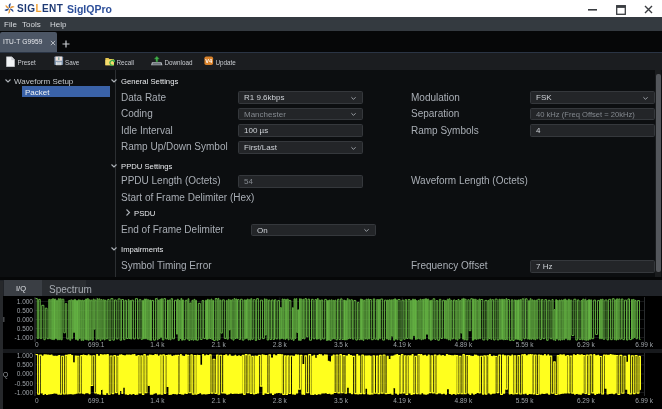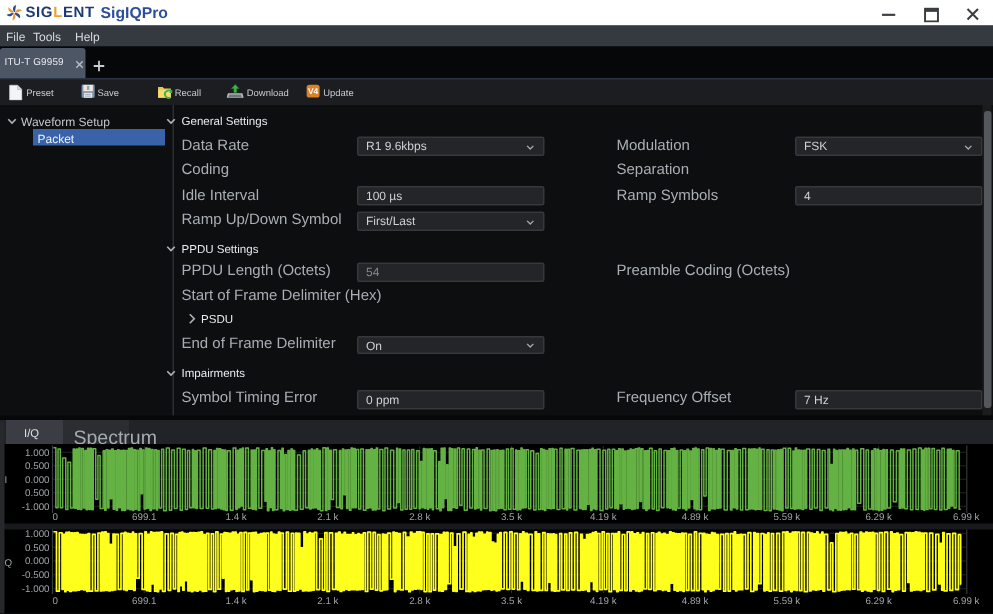--- a/index.html
+++ b/index.html
@@ -126,51 +126,54 @@
     <div class="sect" style="left:134px;top:212.5px">PSDU</div>
 <div class="lab" style="left:121px;top:93.5px">Data Rate</div>
     <div class="inp" style="left:238px;top:91.3px;width:125px;height:12.5px"><span style="color:#ced2d7">R1 9.6kbps</span><svg class="dd" width="7" height="5" viewBox="0 0 8 6">
         <path d="M1.5 1.5 L4 4 L6.5 1.5" stroke="#a6abb1" stroke-width="1.1" fill="none"></path>
       </svg></div>
     <div class="lab" style="left:411px;top:93.5px">Modulation</div>
     <div class="inp" style="left:530px;top:91.3px;width:125px;height:12.5px"><span style="color:#ced2d7">FSK</span><svg class="dd" width="7" height="5" viewBox="0 0 8 6">
         <path d="M1.5 1.5 L4 4 L6.5 1.5" stroke="#a6abb1" stroke-width="1.1" fill="none"></path>
       </svg></div>
     <div class="lab" style="left:121px;top:109.8px">Coding</div>
+    <div class="inp" style="left:238px;top:107.6px;width:125px;height:12.5px"><span style="color:#84898f">Manchester</span><svg class="dd" width="7" height="5" viewBox="0 0 8 6">
+        <path d="M1.5 1.5 L4 4 L6.5 1.5" stroke="#a6abb1" stroke-width="1.1" fill="none"></path>
+      </svg></div>
     <div class="lab" style="left:411px;top:109.8px">Separation</div>
+    <div class="inp" style="left:530px;top:107.6px;width:125px;height:12.5px"><span style="color:#84898f"><span style="font-size:7.6px">40 kHz (Freq Offset = 20kHz)</span></span></div>
     <div class="lab" style="left:121px;top:126.6px">Idle Interval</div>
     <div class="inp" style="left:238px;top:124.4px;width:125px;height:12.5px"><span style="color:#ced2d7">100 µs</span></div>
     <div class="lab" style="left:411px;top:126.6px">Ramp Symbols</div>
     <div class="inp" style="left:530px;top:124.4px;width:125px;height:12.5px"><span style="color:#ced2d7">4</span></div>
     <div class="lab" style="left:121px;top:143.4px">Ramp Up/Down Symbol</div>
     <div class="inp" style="left:238px;top:141.2px;width:125px;height:12.5px"><span style="color:#ced2d7">First/Last</span><svg class="dd" width="7" height="5" viewBox="0 0 8 6">
         <path d="M1.5 1.5 L4 4 L6.5 1.5" stroke="#a6abb1" stroke-width="1.1" fill="none"></path>
       </svg></div>
     <div class="lab" style="left:121px;top:177.4px">PPDU Length (Octets)</div>
     <div class="inp" style="left:238px;top:175.2px;width:125px;height:12.5px"><span style="color:#84898f">54</span></div>
-    <div class="lab" style="left:411px;top:177.4px">Preamble Coding (Octets)</div>
+    <div class="lab" style="left:411px;top:177.4px">Waveform Length (Octets)</div>
     <div class="lab" style="left:121px;top:193.7px">Start of Frame Delimiter (Hex)</div>
     <div class="lab" style="left:121px;top:225.7px">End of Frame Delimiter</div>
-    <div class="inp" style="left:238px;top:223.5px;width:125px;height:12.5px"><span style="color:#ced2d7">On</span><svg class="dd" width="7" height="5" viewBox="0 0 8 6">
+    <div class="inp" style="left:251px;top:223.5px;width:125px;height:12.5px"><span style="color:#ced2d7">On</span><svg class="dd" width="7" height="5" viewBox="0 0 8 6">
         <path d="M1.5 1.5 L4 4 L6.5 1.5" stroke="#a6abb1" stroke-width="1.1" fill="none"></path>
       </svg></div>
     <div class="lab" style="left:121px;top:262.3px">Symbol Timing Error</div>
-    <div class="inp" style="left:238px;top:260.1px;width:125px;height:12.5px"><span style="color:#ced2d7">0 ppm</span></div>
     <div class="lab" style="left:411px;top:262.3px">Frequency Offset</div>
     <div class="inp" style="left:530px;top:260.1px;width:125px;height:12.5px"><span style="color:#ced2d7">7 Hz</span></div>
 
 <div class="abs" style="left:655px;top:70px;width:6px;height:207px;background:#1a1c1e"></div>
 <div class="abs" style="left:655.5px;top:74px;width:5px;height:198px;background:#54575c;border-radius:2px"></div>
 
 <div class="abs" style="left:0;top:277px;width:662px;height:3px;background:#060708"></div>
 <div class="abs" style="left:0;top:280px;width:662px;height:16px;background:#202328"></div>
 <div class="abs" style="left:4px;top:280px;width:38px;height:16px;background:#3a3e44"></div>
 <div class="abs" style="left:16px;top:284px;font-size:7.5px;color:#dde0e4">I/Q</div>
 <div class="abs" style="left:42px;top:280px;width:44px;height:16px;background:#2a2d31"></div>
-<div class="abs" style="left:49px;top:284px;font-size:13px;color:#a6abb1">Spectrum</div>
+<div class="abs" style="left:49px;top:284px;font-size:10px;color:#a6abb1">Spectrum</div>
 
 <div class="abs" style="left:0;top:296px;width:662px;height:113px;background:#000"></div>
 <div class="abs" style="left:0;top:349px;width:662px;height:4px;background:#17191c"></div>
 <div class="abs" style="left:0;top:281px;width:2.5px;height:128px;background:#26282b"></div>
 <svg style="position:absolute;left:0;top:294px" width="662" height="55" viewBox="0 0 662 55">
       <line x1="35.0" y1="3.5" x2="35.0" y2="47.5" stroke="#2b2d2e" stroke-width="0.7"></line>
       <line x1="96.2" y1="3.5" x2="96.2" y2="47.5" stroke="#2b2d2e" stroke-width="0.7"></line>
       <line x1="157.4" y1="3.5" x2="157.4" y2="47.5" stroke="#2b2d2e" stroke-width="0.7"></line>
       <line x1="218.6" y1="3.5" x2="218.6" y2="47.5" stroke="#2b2d2e" stroke-width="0.7"></line>
       <line x1="279.8" y1="3.5" x2="279.8" y2="47.5" stroke="#2b2d2e" stroke-width="0.7"></line>

